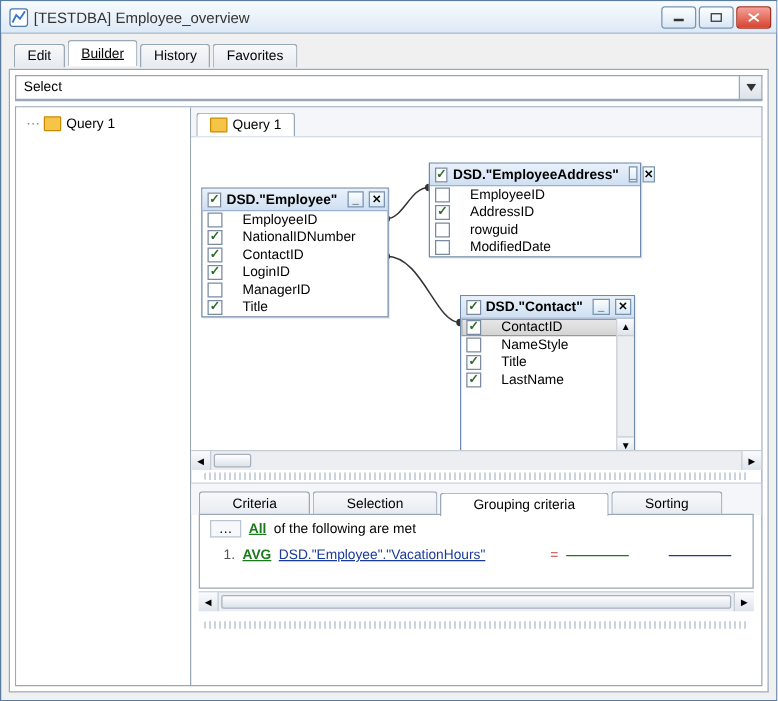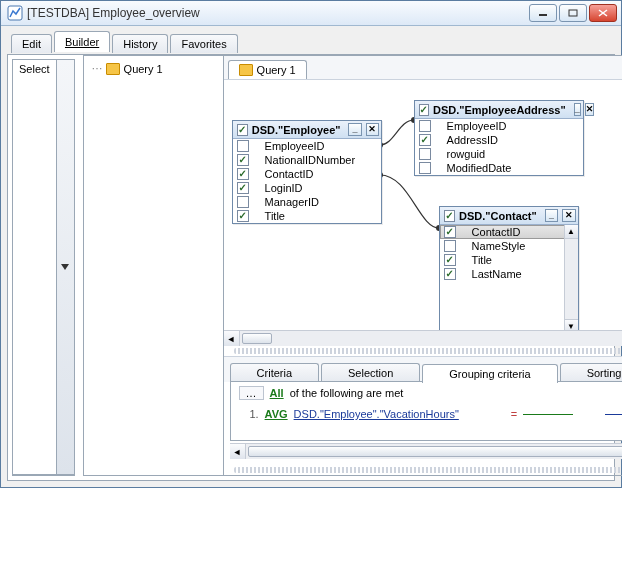--- a/index.html
+++ b/index.html
@@ -5,21 +5,21 @@
   * { box-sizing: border-box; }
   body {
     margin: 0;
     font-family: Tahoma, Arial, sans-serif;
     font-size: 11px;
     background: #fff;
     overflow: hidden;
   }
   .window {
     width: 622px;
-    height: 488px;
+    height: 561px;
     border: 1px solid #5a7ca0;
     background: #f0f0f0;
     display: flex;
     flex-direction: column;
   }
   .titlebar {
     height: 26px;
     background: linear-gradient(to bottom, #f8fbfe, #dde9f7);
     border-bottom: 1px solid #a0b8d0;
     display: flex;
@@ -83,21 +83,21 @@
     top: 0;
     padding-top: 4px;
     padding-bottom: 4px;
     text-decoration: underline;
   }
   .tab-body {
     border: 1px solid #9aa7b5;
     background: #fff;
     flex: 1;
     display: flex;
-    flex-direction: row;
+    flex-direction: column;
   }
   
   .select-row {
     display: flex;
     border-bottom: 1px solid #9aa7b5;
     margin: 4px;
   }
   .select-text {
     flex: 1;
     padding: 3px 6px;

